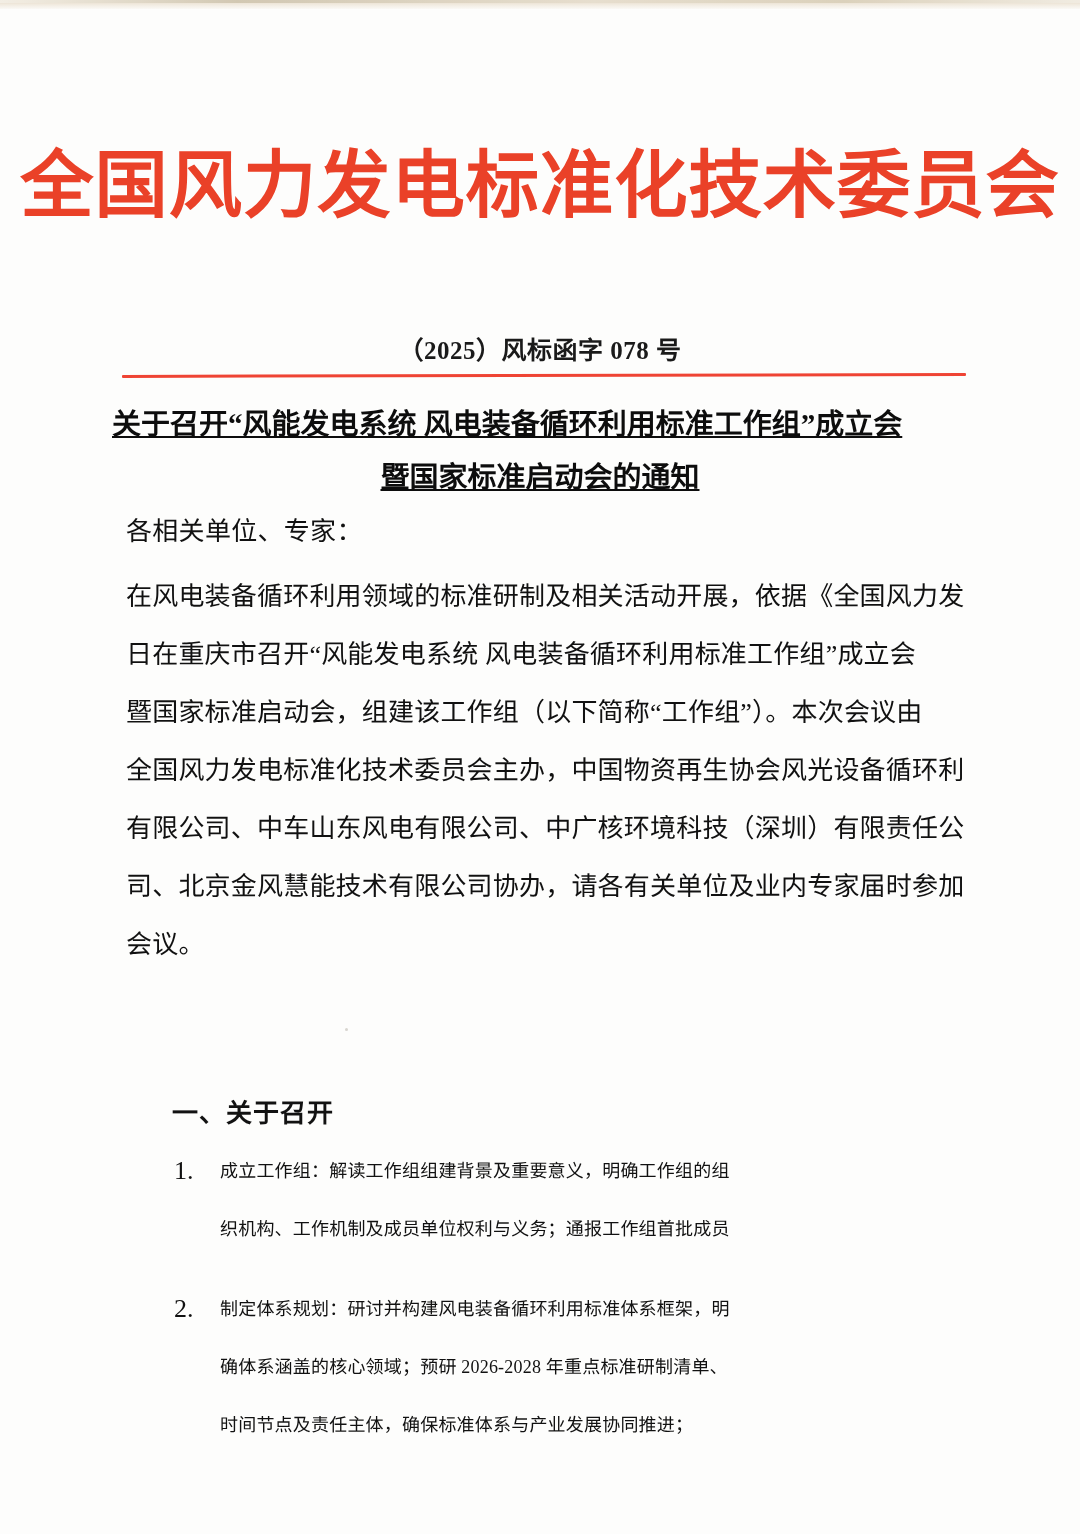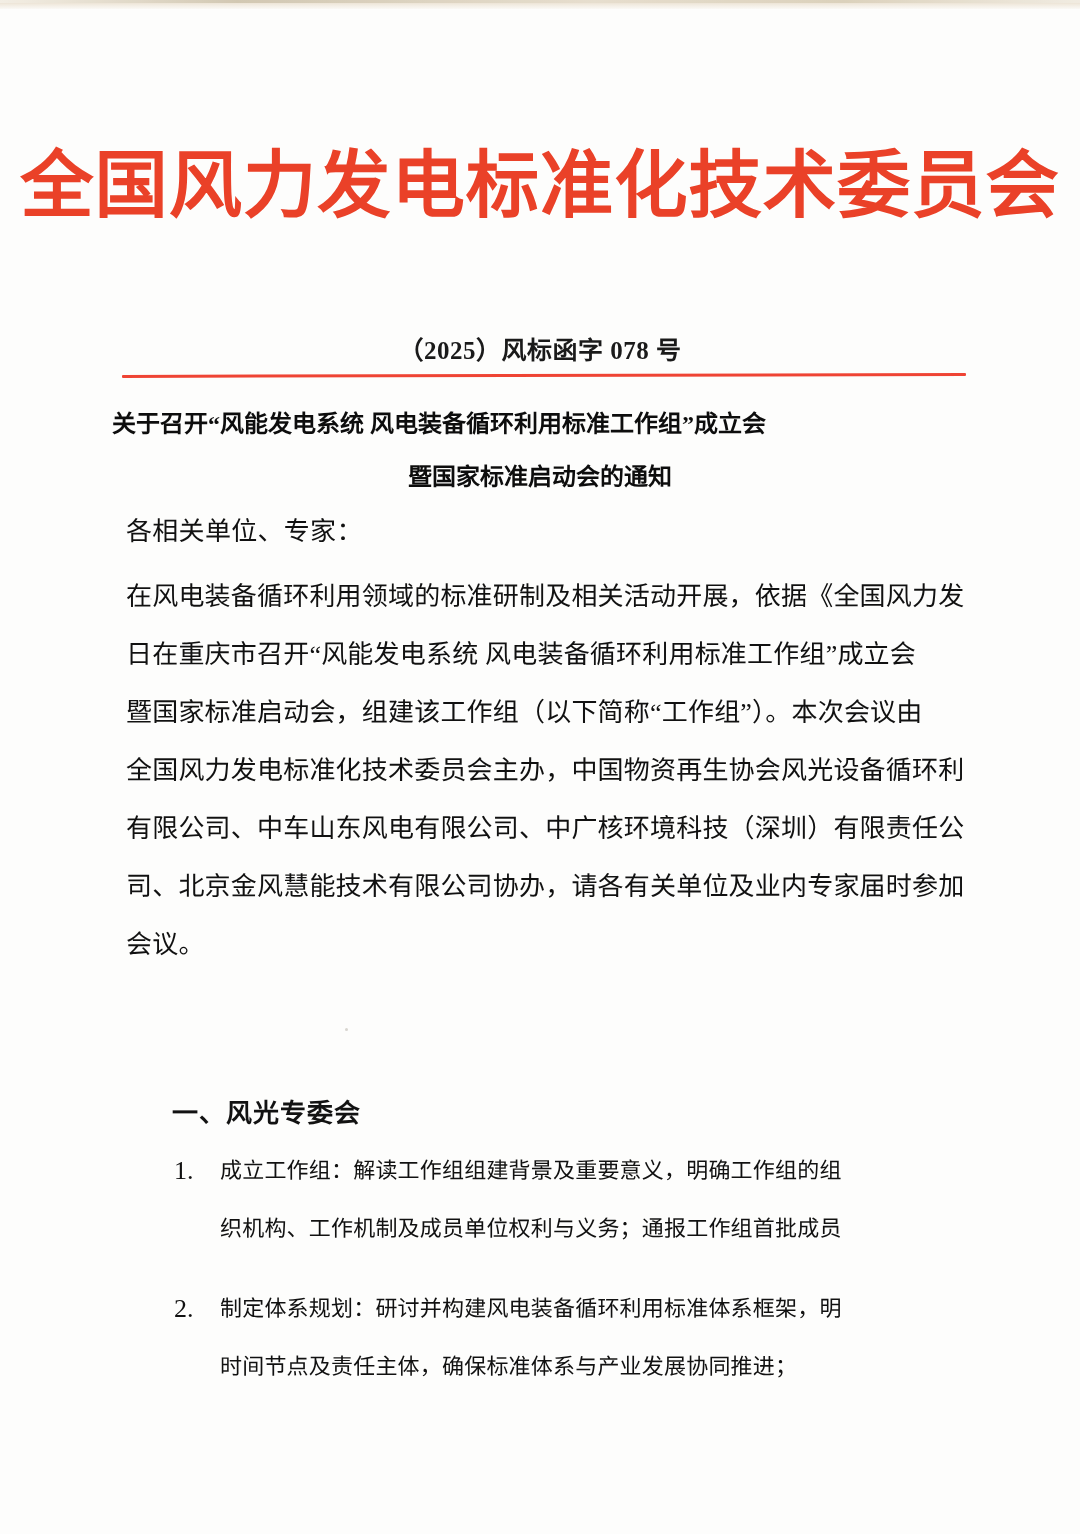--- a/index.html
+++ b/index.html
@@ -92,23 +92,24 @@
   }
 
   
   .doc-title {
     position: absolute;
     left: 112px;
     top: 398px;
     width: 856px;
     text-align: center;
     font-weight: bold;
-    font-size: 24px;
+    font-size: 29px;
     line-height: 53px;
     color: #0d0d0d;
+    text-decoration: underline;
   }
   .doc-title .line {
     display: block;
     white-space: nowrap;
   }
   .doc-title .line-1 { text-align: left; }
   .doc-title .line-2 { text-align: center; }
 
   
   .body-block {
@@ -165,21 +166,21 @@
   .num-item + .num-item { margin-top: 22px; }
   .num-marker {
     flex: 0 0 auto;
     width: 46px;
     font-size: 26px;
     line-height: 58px;
     color: #111111;
   }
   .num-text {
     flex: 1 1 auto;
-    font-size: 22px;
+    font-size: 18px;
     line-height: 58px;
     letter-spacing: 0.2px;
     color: #111111;
   }
   .num-text .ln {
     display: block;
     white-space: nowrap;
   }
 
   
@@ -217,36 +218,37 @@
       <span class="ln">在风电装备循环利用领域的标准研制及相关活动开展，依据《全国风力发</span>
       <span class="ln">日在重庆市召开“风能发电系统 风电装备循环利用标准工作组”成立会</span>
       <span class="ln">暨国家标准启动会，组建该工作组（以下简称“工作组”）。本次会议由</span>
       <span class="ln">全国风力发电标准化技术委员会主办，中国物资再生协会风光设备循环利</span>
       <span class="ln">有限公司、中车山东风电有限公司、中广核环境科技（深圳）有限责任公</span>
       <span class="ln">司、北京金风慧能技术有限公司协办，请各有关单位及业内专家届时参加</span>
       <span class="ln">会议。</span>
     </p>
   </div>
 
-  <div class="section-heading">一、风光专委会</div>
+  <div class="section-heading">一、关于召开</div>
 
   <div class="num-list">
 
     <div class="num-item">
       <div class="num-marker">1.</div>
       <div class="num-text">
         <span class="ln">成立工作组：解读工作组组建背景及重要意义，明确工作组的组</span>
         <span class="ln">织机构、工作机制及成员单位权利与义务；通报工作组首批成员</span>
       </div>
     </div>
 
     <div class="num-item">
       <div class="num-marker">2.</div>
       <div class="num-text">
         <span class="ln">制定体系规划：研讨并构建风电装备循环利用标准体系框架，明</span>
+        <span class="ln">确体系涵盖的核心领域；预研 2026-2028 年重点标准研制清单、</span>
         <span class="ln">时间节点及责任主体，确保标准体系与产业发展协同推进；</span>
       </div>
     </div>
 
   </div>
 
   <div class="speck" style="left:345px; top:1028px; width:3px; height:3px;"></div>
   <div class="speck" style="left:150px; top:598px; width:2px; height:2px; opacity:.35;"></div>
 
 </div>

